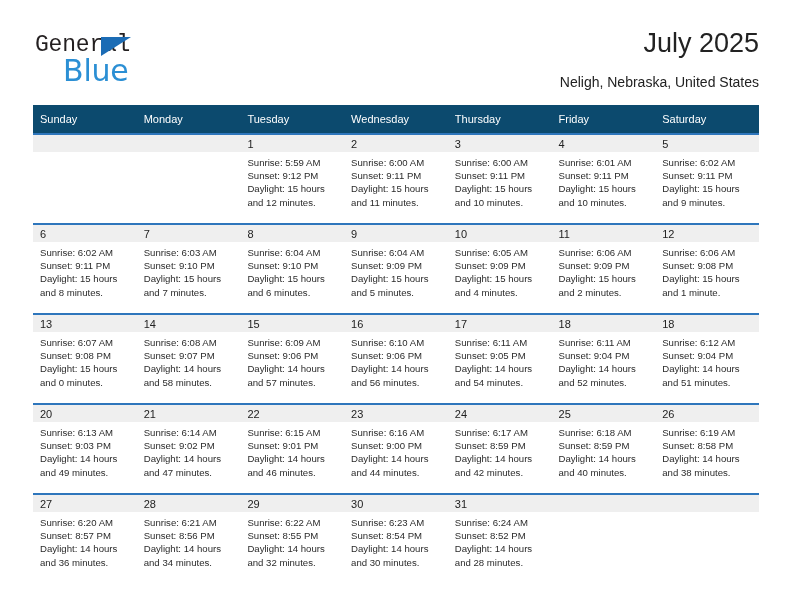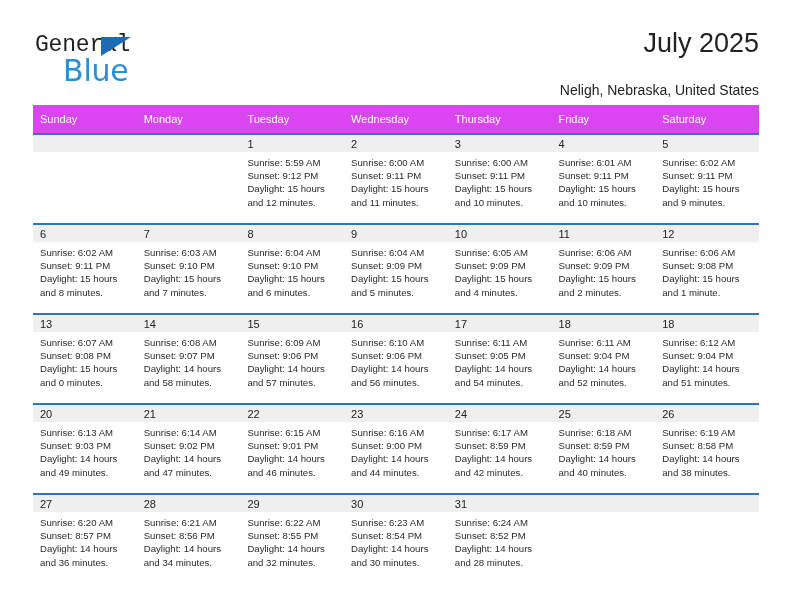--- a/index.html
+++ b/index.html
@@ -75,35 +75,35 @@
   .month-title {
     font-size: 27px;
     color: #222222;
     line-height: 1.15;
     white-space: nowrap;
   }
   .location-sub {
     font-size: 14px;
     color: #222222;
     line-height: 1.2;
-    margin-top: 23px;
+    margin-top: 15px;
     white-space: nowrap;
   }
 
   
   .calendar {
     position: absolute;
     left: 33px;
     top: 105px;
     width: 726px;
     border-collapse: collapse;
     table-layout: fixed;
   }
   .calendar th {
-    background: #d946ef;
+    background: #0c4a6e;
     color: #ffffff;
     font-size: 11px;
     font-weight: normal;
     text-align: left;
     padding: 5px 0 5px 7px;
     height: 18px;
     vertical-align: middle;
   }
   .calendar td {
     width: 103.71px;

